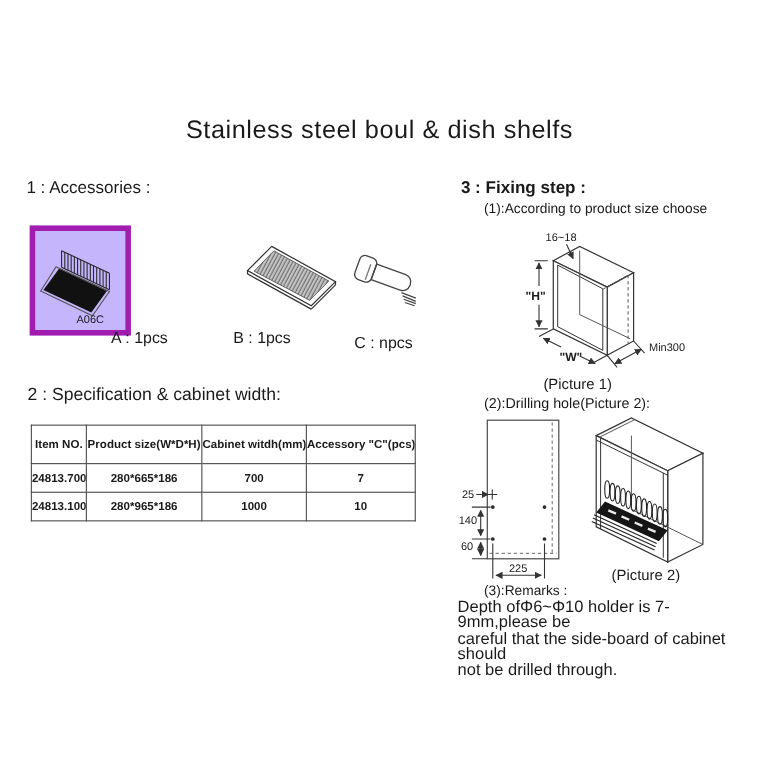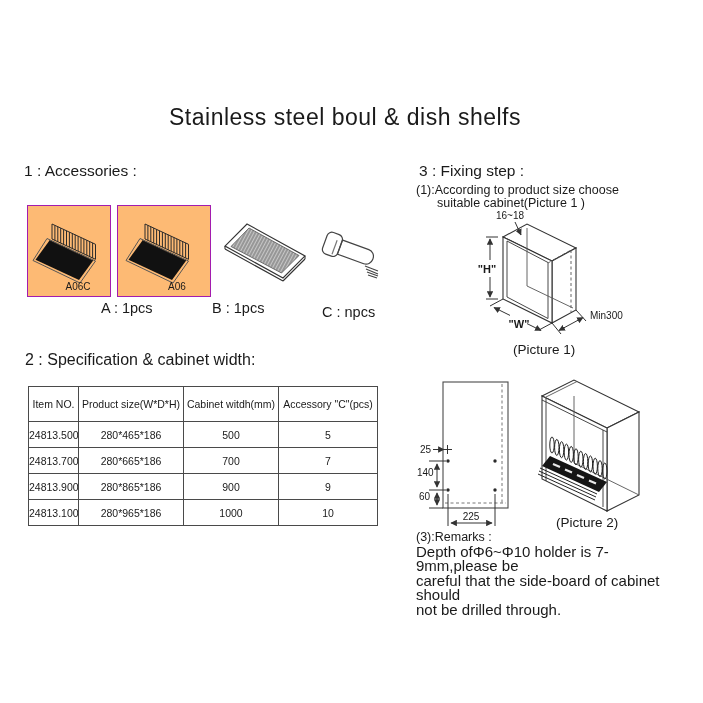--- a/index.html
+++ b/index.html
@@ -3,28 +3,28 @@
 <meta charset="utf-8">
 <style>
   html,body{margin:0;padding:0;background:#e9e9e9;}
   .page{
     position:relative;width:703px;height:703px;background:#ffffff;
     font-family:"Liberation Sans", sans-serif;color:#1a1a1a;overflow:hidden;
   }
   .abs{position:absolute;}
   .title{top:104px;left:0;width:690px;text-align:center;font-size:23px;letter-spacing:.5px;}
   .h-sec{font-size:15.5px;}
-  .acc-box{position:absolute;border:1px solid #a21caf;background:#fdba74;}
+  .acc-box{position:absolute;border:5px solid #a21caf;background:#c4b5fd;}
   .acc-label{font-size:14.5px;}
-  .step-txt{font-size:12.5px;}
+  .step-txt{font-size:12.5px;margin-left:24px;}
   .caption{font-size:13.5px;}
   .remarks{font-size:15px;line-height:14.4px;white-space:pre-line;width:266px;}
   table.spec{border-collapse:collapse;table-layout:fixed;width:349px;background:#fff;}
   table.spec th,table.spec td{
-    border:1px solid #4a4a4a;font-weight:normal;text-align:center;
+    border:1px solid #4a4a4a;font-weight:bold;text-align:center;
     font-size:10.5px;padding:0;overflow:hidden;white-space:nowrap;
   }
   table.spec th{height:34px;}
   table.spec td{height:25px;}
   svg{display:block;}
   svg text{font-family:"Liberation Sans", sans-serif;fill:#1a1a1a;}
   .dim-t{font-size:10px;}
   .hw-t{font-size:11px;font-weight:bold;}
   .code-t{font-size:10px;}
 </style>
@@ -42,31 +42,20 @@
       <g stroke="#2a2a2a" stroke-width="1" fill="none">
         <path d="M24 18v15M26.9 19.4v15M29.8 20.7v15M32.7 22.1v15M35.6 23.4v15M38.5 24.8v15M41.4 26.1v15M44.3 27.5v15M47.2 28.8v15M50.1 30.2v15M53 31.5v15M55.9 32.9v15M58.8 34.2v15M61.7 35.6v15M64.6 36.9v15M67.5 38.3v15"></path>
         <path d="M24 18L67.5 38.3M24 33L67.5 53.3M21.5 34.5L65 54.8"></path>
         <polygon points="19,32.5 67.5,55 52,77 5,54.5" stroke="#555"></polygon>
       </g>
       <polygon points="21.5,34.5 65,54.8 51,74 7.5,53.7" fill="#111"></polygon>
       <text class="code-t" x="50" y="84" text-anchor="middle">A06C</text>
     </svg>
   </div>
 
-  <div class="acc-box" style="left:117px;top:205px;width:92px;height:90px;">
-    <svg width="90" height="88" viewBox="-3 0 90 88">
-      <g stroke="#2a2a2a" stroke-width="1" fill="none">
-        <path d="M24 18v15M26.9 19.4v15M29.8 20.7v15M32.7 22.1v15M35.6 23.4v15M38.5 24.8v15M41.4 26.1v15M44.3 27.5v15M47.2 28.8v15M50.1 30.2v15M53 31.5v15M55.9 32.9v15M58.8 34.2v15M61.7 35.6v15M64.6 36.9v15M67.5 38.3v15"></path>
-        <path d="M24 18L67.5 38.3M24 33L67.5 53.3M21.5 34.5L65 54.8"></path>
-        <polygon points="19,32.5 67.5,55 52,77 5,54.5" stroke="#555"></polygon>
-      </g>
-      <polygon points="21.5,34.5 65,54.8 51,74 7.5,53.7" fill="#111"></polygon>
-      <text class="code-t" x="56" y="84" text-anchor="middle">A06</text>
-    </svg>
-  </div>
 
   <div class="abs acc-label" style="left:101px;top:300px;">A : 1pcs</div>
 
   <svg class="abs" style="left:218px;top:218px;" width="102" height="72" viewBox="0 0 102 72">
     <defs>
       <pattern id="hatchB" width="3" height="3" patternUnits="userSpaceOnUse" patternTransform="rotate(28)">
         <rect width="3" height="3" fill="#c7c7c7"></rect>
         <line x1="1" y1="0" x2="1" y2="3" stroke="#6f6f6f" stroke-width="1.1"></line>
       </pattern>
     </defs>
@@ -103,49 +92,36 @@
     <thead>
       <tr>
         <th>Item NO.</th>
         <th>Product size(W*D*H)</th>
         <th>Cabinet witdh(mm)</th>
         <th>Accessory "C"(pcs)</th>
       </tr>
     </thead>
     <tbody>
       <tr>
-        <td>24813.500</td>
-        <td>280*465*186</td>
-        <td>500</td>
-        <td>5</td>
-      </tr>
-      <tr>
         <td>24813.700</td>
         <td>280*665*186</td>
         <td>700</td>
         <td>7</td>
-      </tr>
-      <tr>
-        <td>24813.900</td>
-        <td>280*865*186</td>
-        <td>900</td>
-        <td>9</td>
       </tr>
       <tr>
         <td>24813.1000</td>
         <td>280*965*186</td>
         <td>1000</td>
         <td>10</td>
       </tr>
     </tbody>
   </table>
 
-  <div class="abs h-sec" style="left:419px;top:162px;">3 : Fixing step :</div>
+  <div class="abs h-sec" style="left:419px;top:162px;font-weight:bold;">3 : Fixing step :</div>
   <div class="abs step-txt" style="left:416px;top:183px;">(1):According to product size choose</div>
-  <div class="abs step-txt" style="left:437px;top:196px;">suitable cabinet(Picture 1 )</div>
 
   <svg class="abs" style="left:440px;top:206px;" width="200" height="134" viewBox="0 0 200 134">
     <defs>
       <marker id="arA" viewBox="0 0 10 10" refX="9" refY="5" markerWidth="6.5" markerHeight="6.5" orient="auto-start-reverse">
         <path d="M0 0L10 5L0 10z" fill="#333"></path>
       </marker>
     </defs>
     <g stroke="#333" stroke-width="1.1" fill="none">
       <polygon points="63,31 87,18 136,42 112,55" fill="#fff"></polygon>
       <polygon points="112,55 136,42 136,104 112,117" fill="#fff"></polygon>
@@ -171,22 +147,23 @@
       <line x1="87" y1="117.6" x2="101" y2="124.5" marker-end="url(#arA)"></line>
     </g>
     <text class="hw-t" x="79" y="122" text-anchor="middle">"W"</text>
 
     <g stroke="#333" stroke-width="1" fill="none">
       <path d="M112 117L121 128M136 104L146 115"></path>
       <line x1="119" y1="124.5" x2="143" y2="111.5" marker-start="url(#arA)" marker-end="url(#arA)"></line>
     </g>
     <text class="dim-t" x="150" y="113">Min300</text>
   </svg>
-  <div class="abs caption" style="left:513px;top:342px;">(Picture 1)</div>
-
+  <div class="abs caption" style="left:494px;top:342px;">(Picture 1)</div>
+
+  <div class="abs step-txt" style="left:416px;top:359px;font-size:13px;">(2):Drilling hole(Picture 2):</div>
 
   <svg class="abs" style="left:413px;top:376px;" width="100" height="152" viewBox="0 0 100 152">
     <defs>
       <marker id="arB" viewBox="0 0 10 10" refX="9" refY="5" markerWidth="6.5" markerHeight="6.5" orient="auto-start-reverse">
         <path d="M0 0L10 5L0 10z" fill="#333"></path>
       </marker>
     </defs>
     <g stroke="#4a4a4a" stroke-width="1.1" fill="none">
       <rect x="30" y="6" width="65" height="126" fill="#fff"></rect>
       <path d="M89 8V128M32 127H93" stroke-width=".9" stroke-dasharray="3 2.5" stroke="#666"></path>

